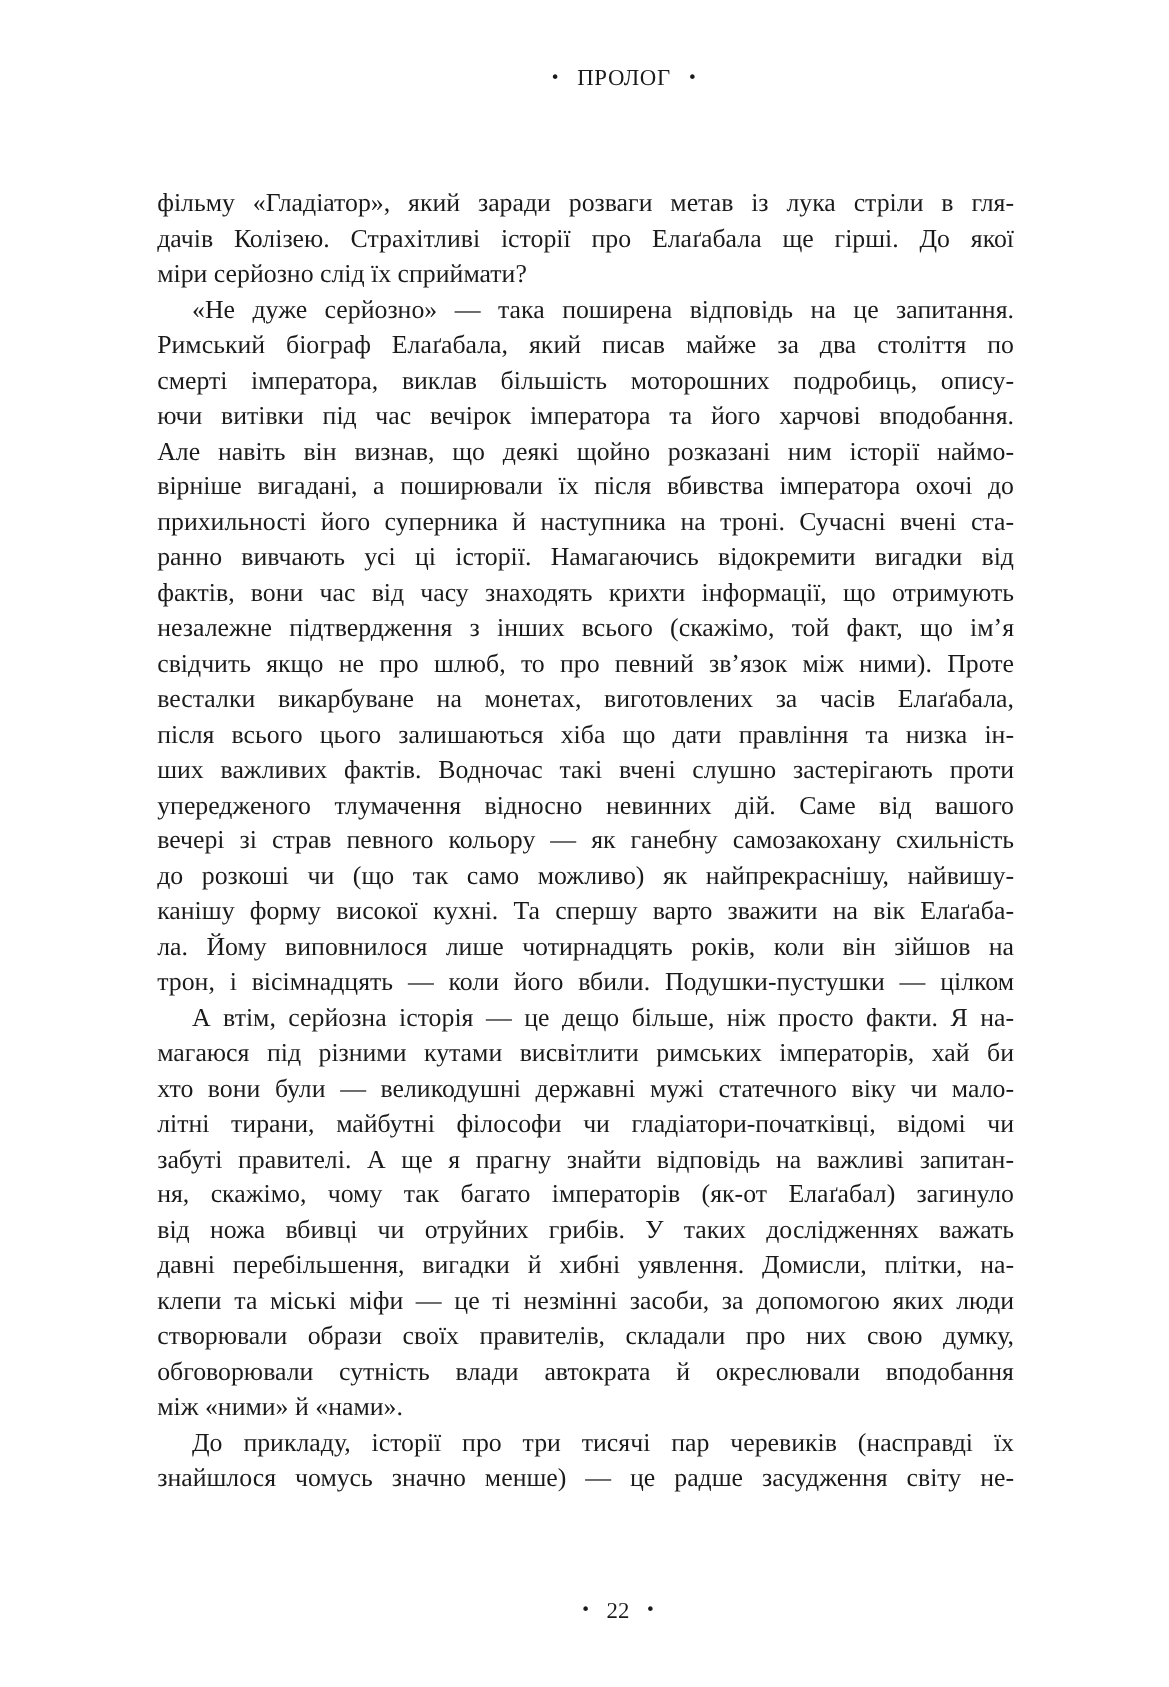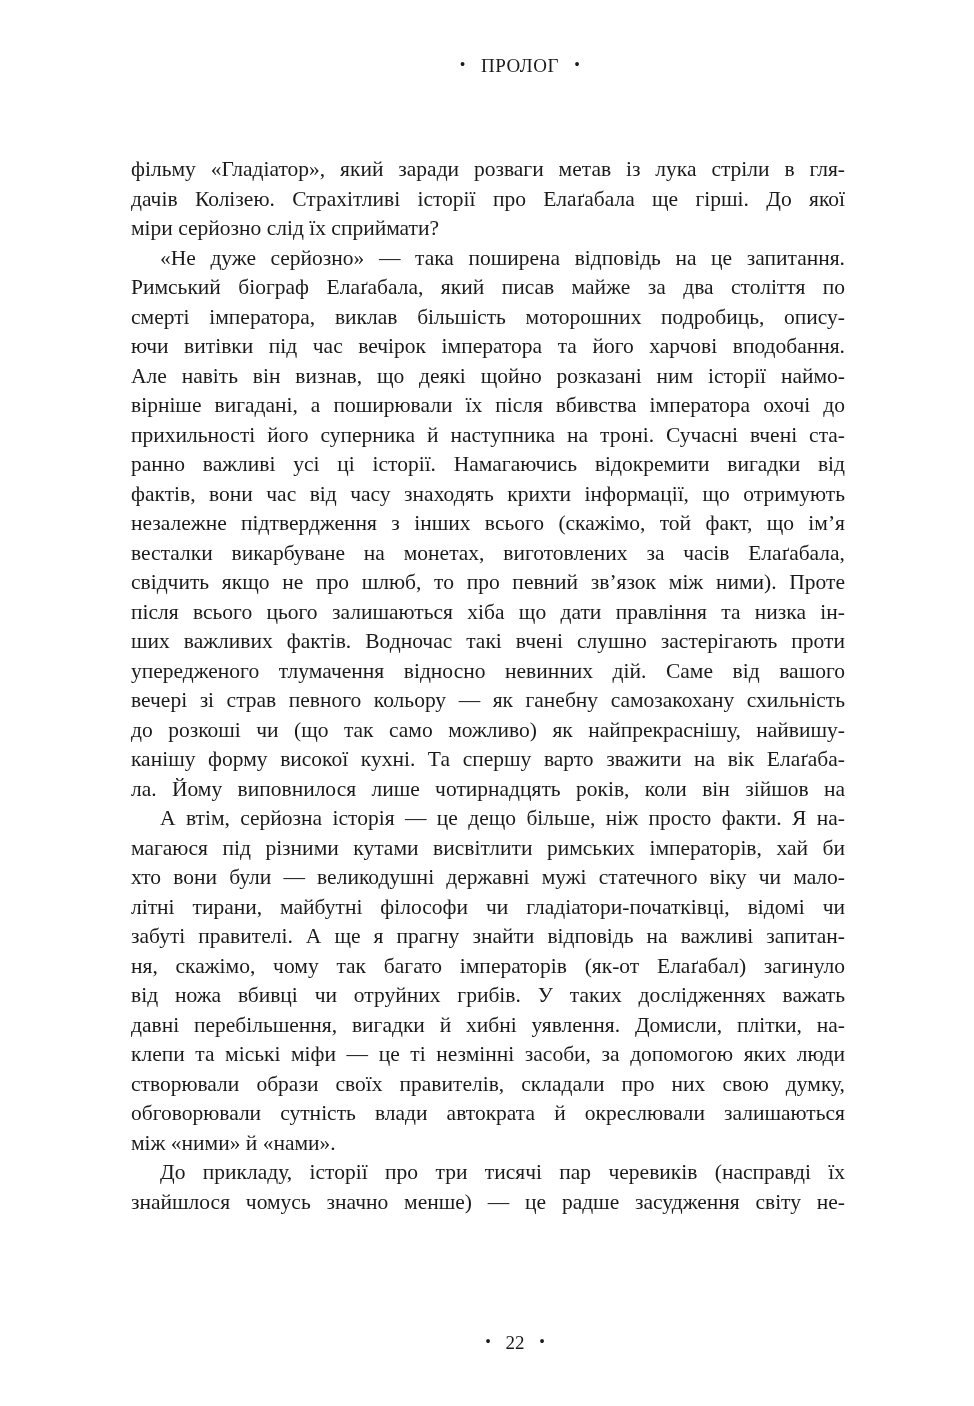--- a/index.html
+++ b/index.html
@@ -80,45 +80,46 @@
       <span class="line last">міри серйозно слід їх сприймати?</span>
     </div>
     <div>
       <span class="line indent">«Не дуже серйозно» — така поширена відповідь на це запитання.</span>
       <span class="line">Римський біограф Елаґабала, який писав майже за два століття по</span>
       <span class="line">смерті імператора, виклав більшість моторошних подробиць, опису-</span>
       <span class="line">ючи витівки під час вечірок імператора та його харчові вподобання.</span>
       <span class="line">Але навіть він визнав, що деякі щойно розказані ним історії наймо-</span>
       <span class="line">вірніше вигадані, а поширювали їх після вбивства імператора охочі до</span>
       <span class="line">прихильності його суперника й наступника на троні. Сучасні вчені ста-</span>
-      <span class="line">ранно важливі усі ці історії. Намагаючись відокремити вигадки від</span>
+      <span class="line">ранно вивчають усі ці історії. Намагаючись відокремити вигадки від</span>
       <span class="line">фактів, вони час від часу знаходять крихти інформації, що отримують</span>
       <span class="line">незалежне підтвердження з інших всього (скажімо, той факт, що ім’я</span>
+      <span class="line">свідчить якщо не про шлюб, то про певний зв’язок між ними). Проте</span>
       <span class="line">весталки викарбуване на монетах, виготовлених за часів Елаґабала,</span>
-      <span class="line">свідчить якщо не про шлюб, то про певний зв’язок між ними). Проте</span>
       <span class="line">після всього цього залишаються хіба що дати правління та низка ін-</span>
       <span class="line">ших важливих фактів. Водночас такі вчені слушно застерігають проти</span>
       <span class="line">упередженого тлумачення відносно невинних дій. Саме від вашого</span>
       <span class="line">вечері зі страв певного кольору — як ганебну самозакохану схильність</span>
       <span class="line">до розкоші чи (що так само можливо) як найпрекраснішу, найвишу-</span>
       <span class="line">канішу форму високої кухні. Та спершу варто зважити на вік Елаґаба-</span>
       <span class="line">ла. Йому виповнилося лише чотирнадцять років, коли він зійшов на</span>
+      <span class="line">трон, і вісімнадцять — коли його вбили. Подушки-пустушки — цілком</span>
     </div>
     <div>
       <span class="line indent">А втім, серйозна історія — це дещо більше, ніж просто факти. Я на-</span>
       <span class="line">магаюся під різними кутами висвітлити римських імператорів, хай би</span>
       <span class="line">хто вони були — великодушні державні мужі статечного віку чи мало-</span>
       <span class="line">літні тирани, майбутні філософи чи гладіатори-початківці, відомі чи</span>
       <span class="line">забуті правителі. А ще я прагну знайти відповідь на важливі запитан-</span>
       <span class="line">ня, скажімо, чому так багато імператорів (як-от Елаґабал) загинуло</span>
       <span class="line">від ножа вбивці чи отруйних грибів. У таких дослідженнях важать</span>
       <span class="line">давні перебільшення, вигадки й хибні уявлення. Домисли, плітки, на-</span>
       <span class="line">клепи та міські міфи — це ті незмінні засоби, за допомогою яких люди</span>
       <span class="line">створювали образи своїх правителів, складали про них свою думку,</span>
-      <span class="line">обговорювали сутність влади автократа й окреслювали залишаються</span>
+      <span class="line">обговорювали сутність влади автократа й окреслювали вподобання</span>
       <span class="line last">між «ними» й «нами».</span>
     </div>
     <div>
       <span class="line indent">До прикладу, історії про три тисячі пар черевиків (насправді їх</span>
       <span class="line">знайшлося чомусь значно менше) — це радше засудження світу не-</span>
     </div>
   </div>
 
 <div class="folio">
   <span class="dot">•</span>

